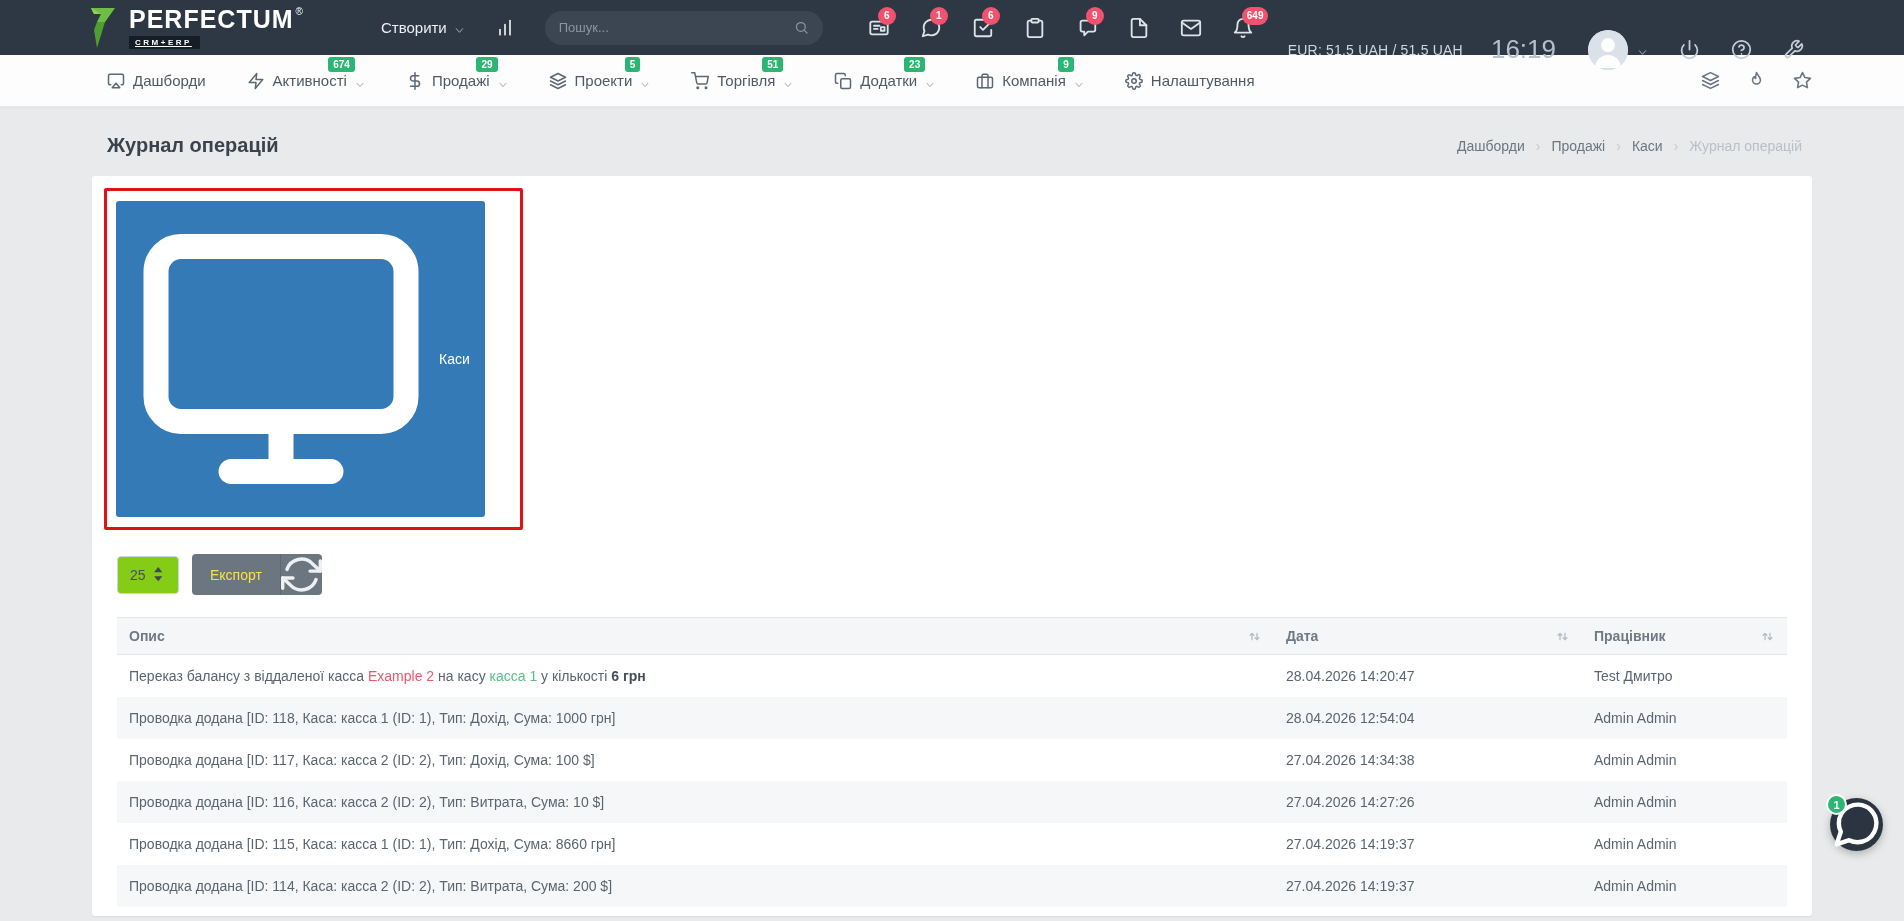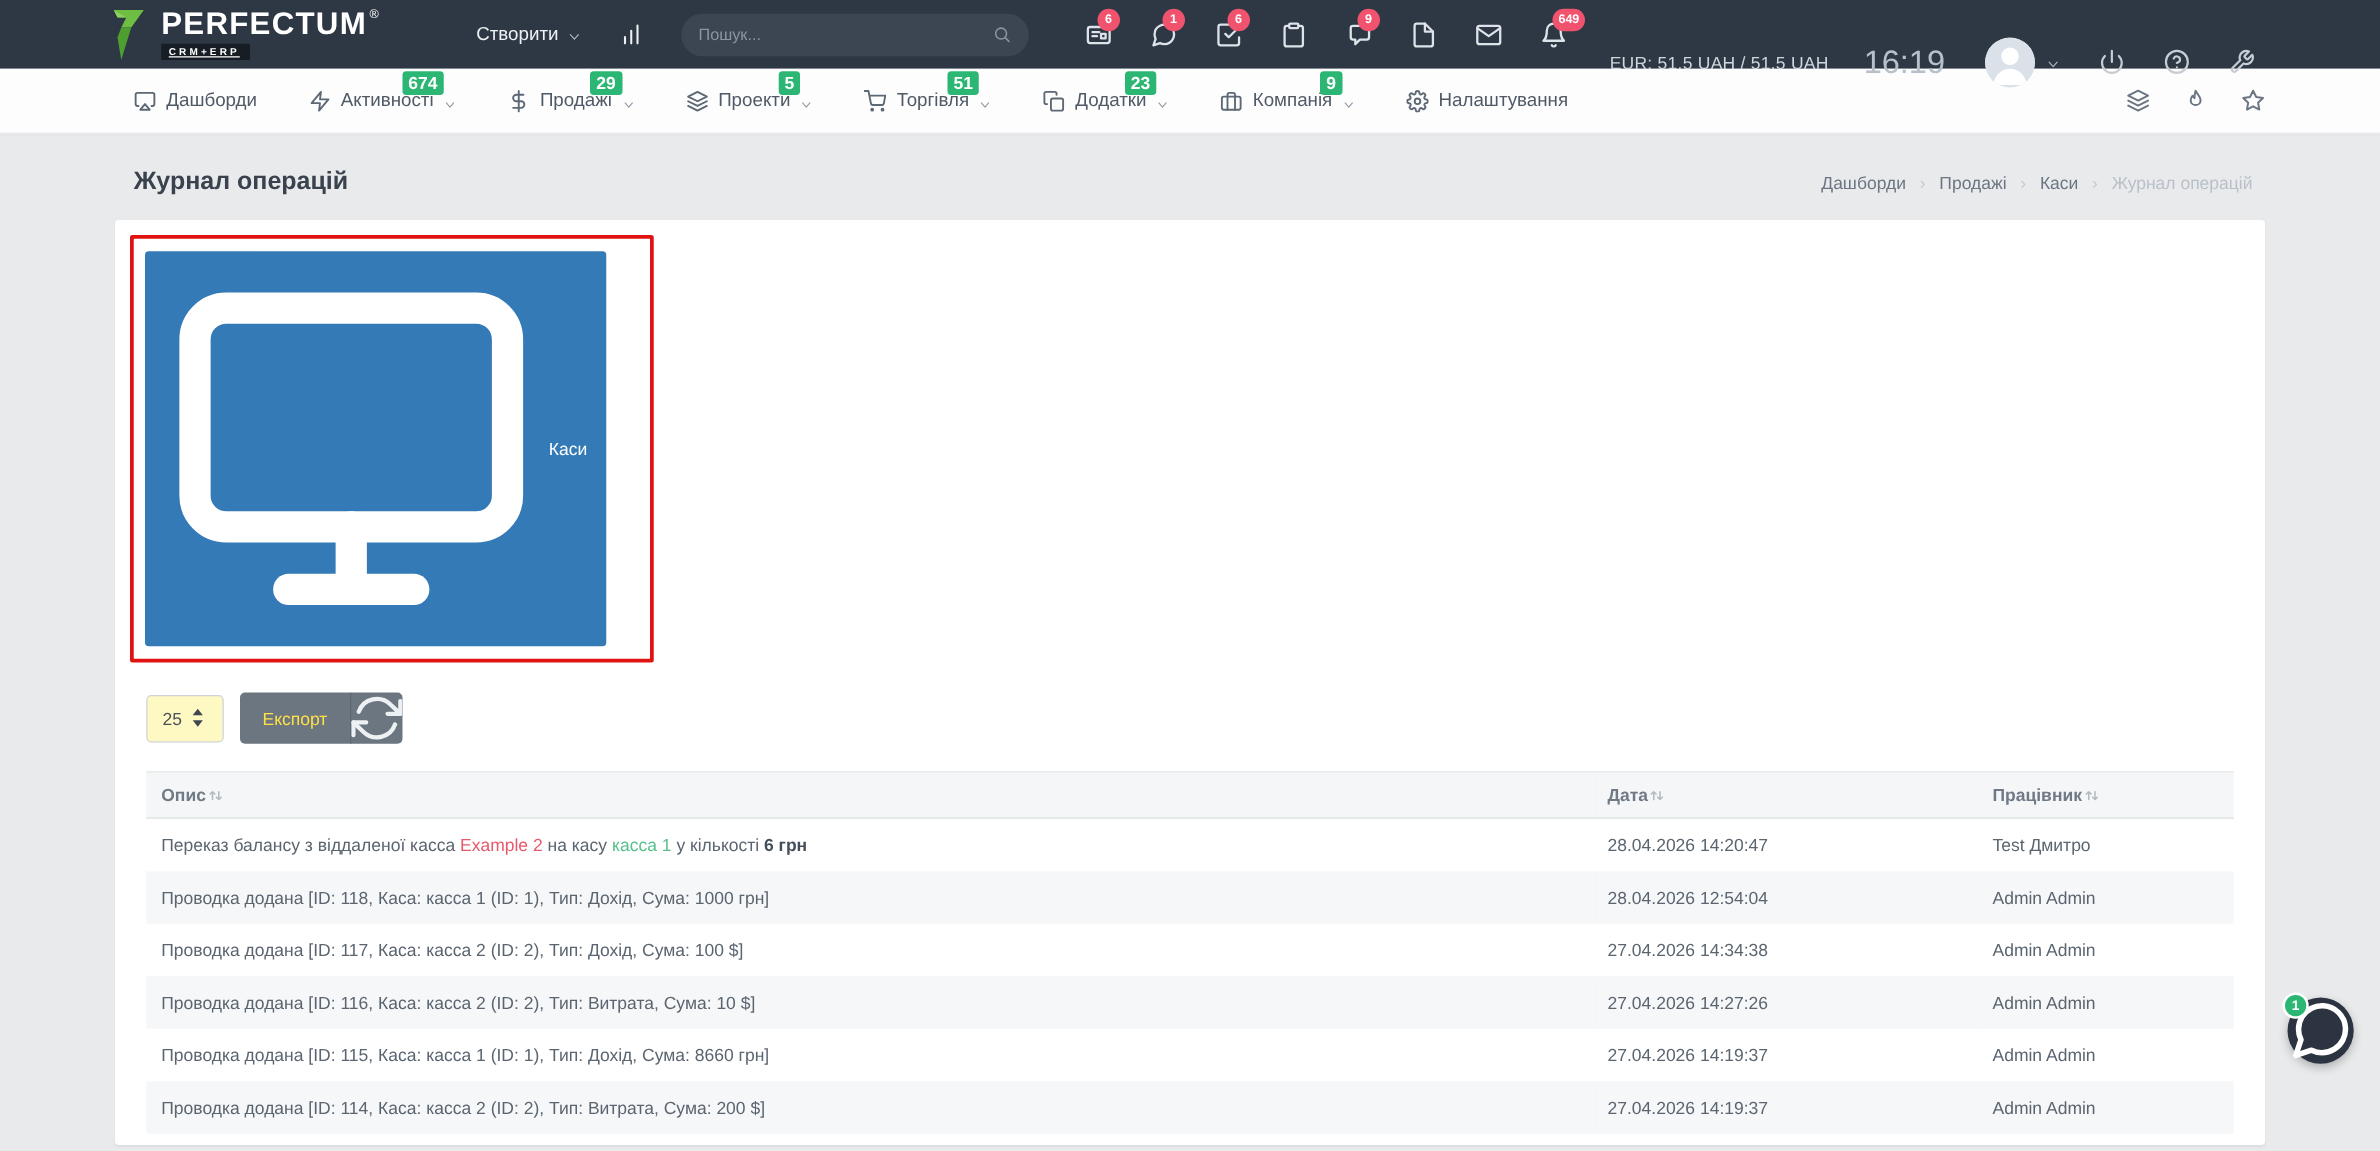--- a/index.html
+++ b/index.html
@@ -45,21 +45,21 @@
 
   
   .mainnav { height:52px; background:#fdfdfe; border-bottom:1px solid #e7e9eb; display:flex;
              align-items:center; padding:0 92px 0 107px; box-shadow:0 1px 2px rgba(0,0,0,.04); }
   .nav-items { display:flex; align-items:center; gap:41px; }
   .nav-item { display:flex; align-items:center; gap:8px; color:#4f5a66; font-size:15px; cursor:pointer; }
   .nav-ic { width:18px; height:18px; color:#5c6874; }
   .nav-ic svg { width:18px; height:18px; }
   .nav-lbl-wrap { position:relative; }
   .nav-badge { position:absolute; top:-15px; right:-8px; background:var(--badge-green,#2bb673); color:#fff;
-               font-size:14px; font-weight:bold; border-radius:3px; padding:2px 5px; line-height:1.1; }
+               font-size:10px; font-weight:bold; border-radius:3px; padding:2px 5px; line-height:1.1; }
   .nav-chev { width:10px; height:10px; color:#8d97a1; }
   .nav-chev svg { width:10px; height:10px; }
   .nav-right { margin-left:auto; display:flex; align-items:center; gap:27px; }
   .nav-right .nr-ic { width:19px; height:19px; color:#6b7682; cursor:pointer; }
   .nav-right .nr-ic svg { width:19px; height:19px; }
 
   
   .page-head { display:flex; align-items:center; justify-content:space-between; padding:27px 102px 0 107px; }
   .page-title { font-size:20px; font-weight:bold; color:#3a434d; }
   .breadcrumb { display:flex; align-items:center; font-size:14px; }
@@ -71,21 +71,21 @@
   .card { margin:19px 92px 0 92px; background:#fff; border-radius:3px;
           box-shadow:0 1px 2px rgba(0,0,0,.06); padding:25px; height:740px; }
   .annotation-box { display:inline-block; border:3px solid var(--annotation-red,#e01212);
                     padding:10px 35px 10px 9px; margin:-13px 0 0 -13px; border-radius:2px; }
   .kasy-btn { display:inline-flex; align-items:center; gap:8px; background:var(--accent-blue,#337ab7);
               color:#fff; font-size:14px; border:none; border-radius:3px; padding:8px 15px;
               cursor:pointer; font-family:inherit; }
   .kasy-btn svg { width:15px; height:15px; }
 
   .controls { display:flex; align-items:center; margin-top:24px; }
-  .page-size { width:62px; height:38px; border:1px solid #cdd3d9; border-radius:4px; background:#fef9c3;
+  .page-size { width:62px; height:38px; border:1px solid #cdd3d9; border-radius:4px; background:#84cc16;
                display:flex; align-items:center; justify-content:space-between; padding:0 8px 0 12px;
                font-size:14px; color:#495057; cursor:pointer; }
   .page-size svg { width:14px; height:14px; color:#3f4750; }
   .btn-group { display:flex; margin-left:13px; background:var(--export-gray,#6c7680); border-radius:4px;
                overflow:hidden; }
   .export-btn { color:#fde047; font-size:14px; padding:9px 18px; border:none; background:transparent;
                 cursor:pointer; font-family:inherit; }
   .refresh-btn { width:42px; display:flex; align-items:center; justify-content:center;
                  border:none; border-left:1px solid #5e6873; background:transparent; color:#eef1f3; cursor:pointer; }
   .refresh-btn svg { width:15px; height:15px; }
@@ -95,21 +95,21 @@
                   color:#6b7682; }
   .tsearch .pre svg { width:15px; height:15px; }
   .tsearch input { width:150px; border:1px solid #cdd3d9; border-radius:0 4px 4px 0; padding:0 12px;
                    font-size:14px; color:#495057; outline:none; font-family:inherit; }
   .tsearch input::placeholder { color:#9aa3ad; }
 
   
   table { width:100%; border-collapse:collapse; margin-top:22px; table-layout:fixed; }
   thead th { background:#f4f6f7; border-top:1px solid #e2e6e8; border-bottom:1px solid #e2e6e8;
              font-size:14px; color:#6f7a85; font-weight:bold; text-align:left; padding:10px 12px; }
-  .th-inner { display:flex; align-items:center; }
+  .th-inner { display:flex; align-items:center; justify-content:space-between; }
   .sort-ic { width:15px; height:15px; color:#b2bac1; }
   .sort-ic svg { width:15px; height:15px; }
   tbody td { padding:13px 12px; font-size:14px; color:#5b6570; }
   tbody tr:nth-child(even) { background:#f6f7f9; }
   .t-plain { color:#5b6570; }
   .t-red { color:var(--link-red,#e8596a); cursor:pointer; }
   .t-green { color:var(--link-green,#57c08c); cursor:pointer; }
   .t-bold { color:#454f59; font-weight:bold; }
 
   

